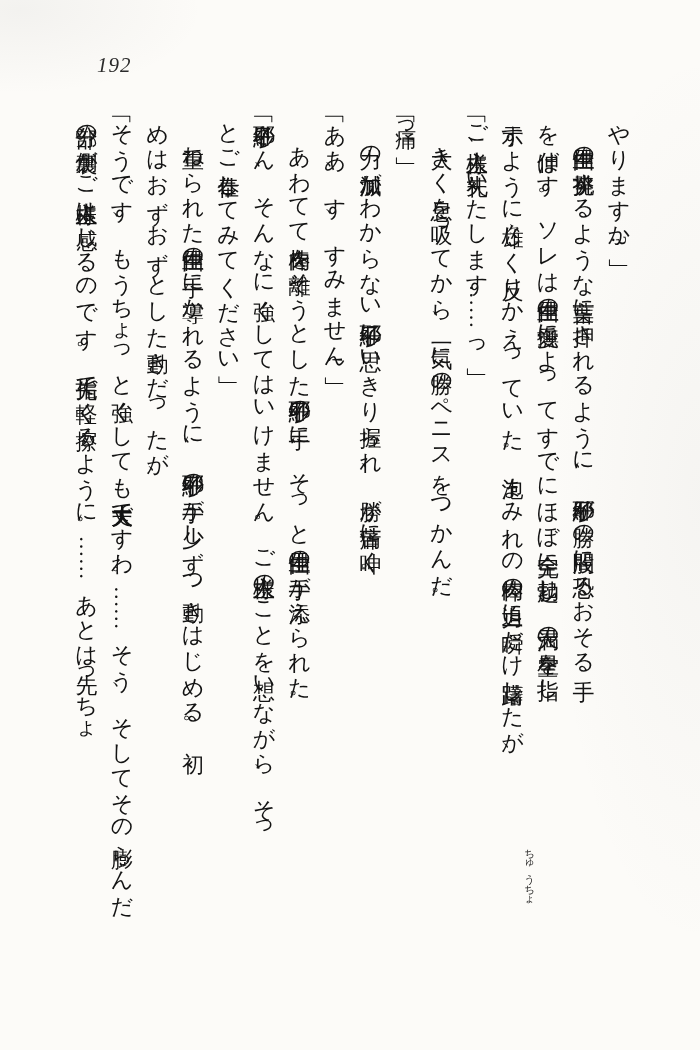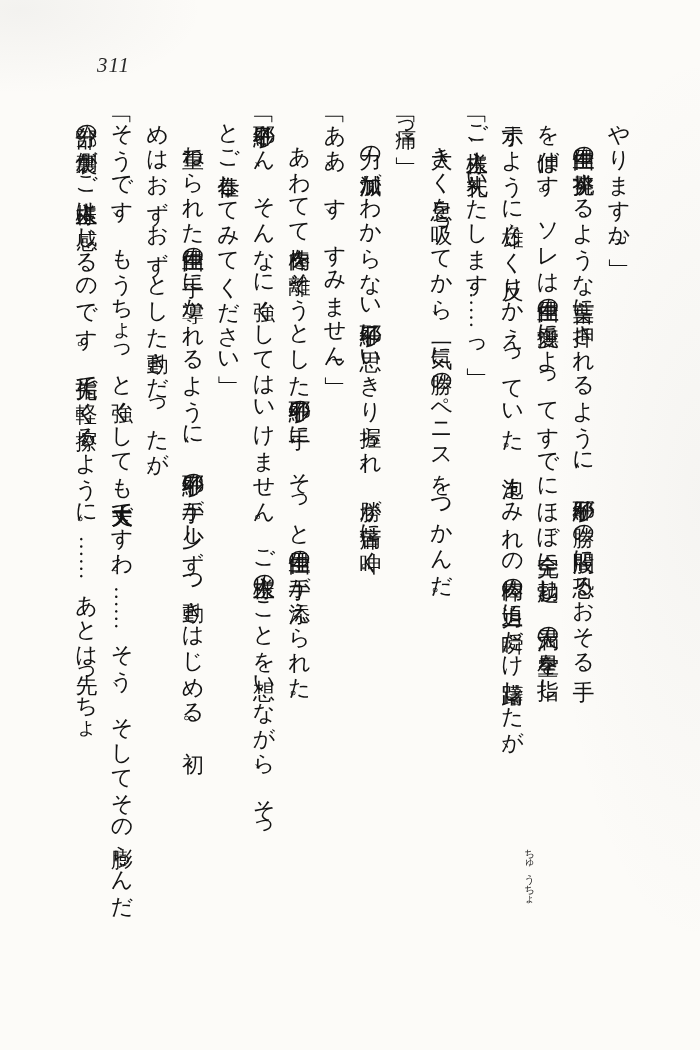--- a/index.html
+++ b/index.html
@@ -56,21 +56,21 @@
     letter-spacing: -0.3px;
     color: #1a1a1a;
     white-space: nowrap;
   }
 </style>
 </head>
 <body>
 
 <div class="page">
 
-  <div class="page-number">311</div>
+  <div class="page-number">192</div>
 
   <div class="text-block">
     <div class="text-column">やりますか?」</div>
     <div class="text-column indent">由佳里の挑発するような言葉に押されるように、紗耶子が勝の股間に恐るおそる手</div>
     <div class="text-column">を伸ばす。ソレは由佳里の愛撫によってすでにほぼ完全に勃起し、満天の星空を指し</div>
     <div class="text-column">示すように雄々しく反りかえっていた。泡まみれの肉棒の迫力に一瞬だけ躊躇したが、</div>
     <div class="text-column">「ご主人様、失礼いたします……っ」</div>
     <div class="text-column indent">大きく息を吸ってから、一気に勝のペニスをつかんだ。</div>
     <div class="text-column">「痛っ!」</div>
     <div class="text-column indent">力の加減がわからない紗耶子に思いきり握られ、勝が苦痛に呻く。</div>

